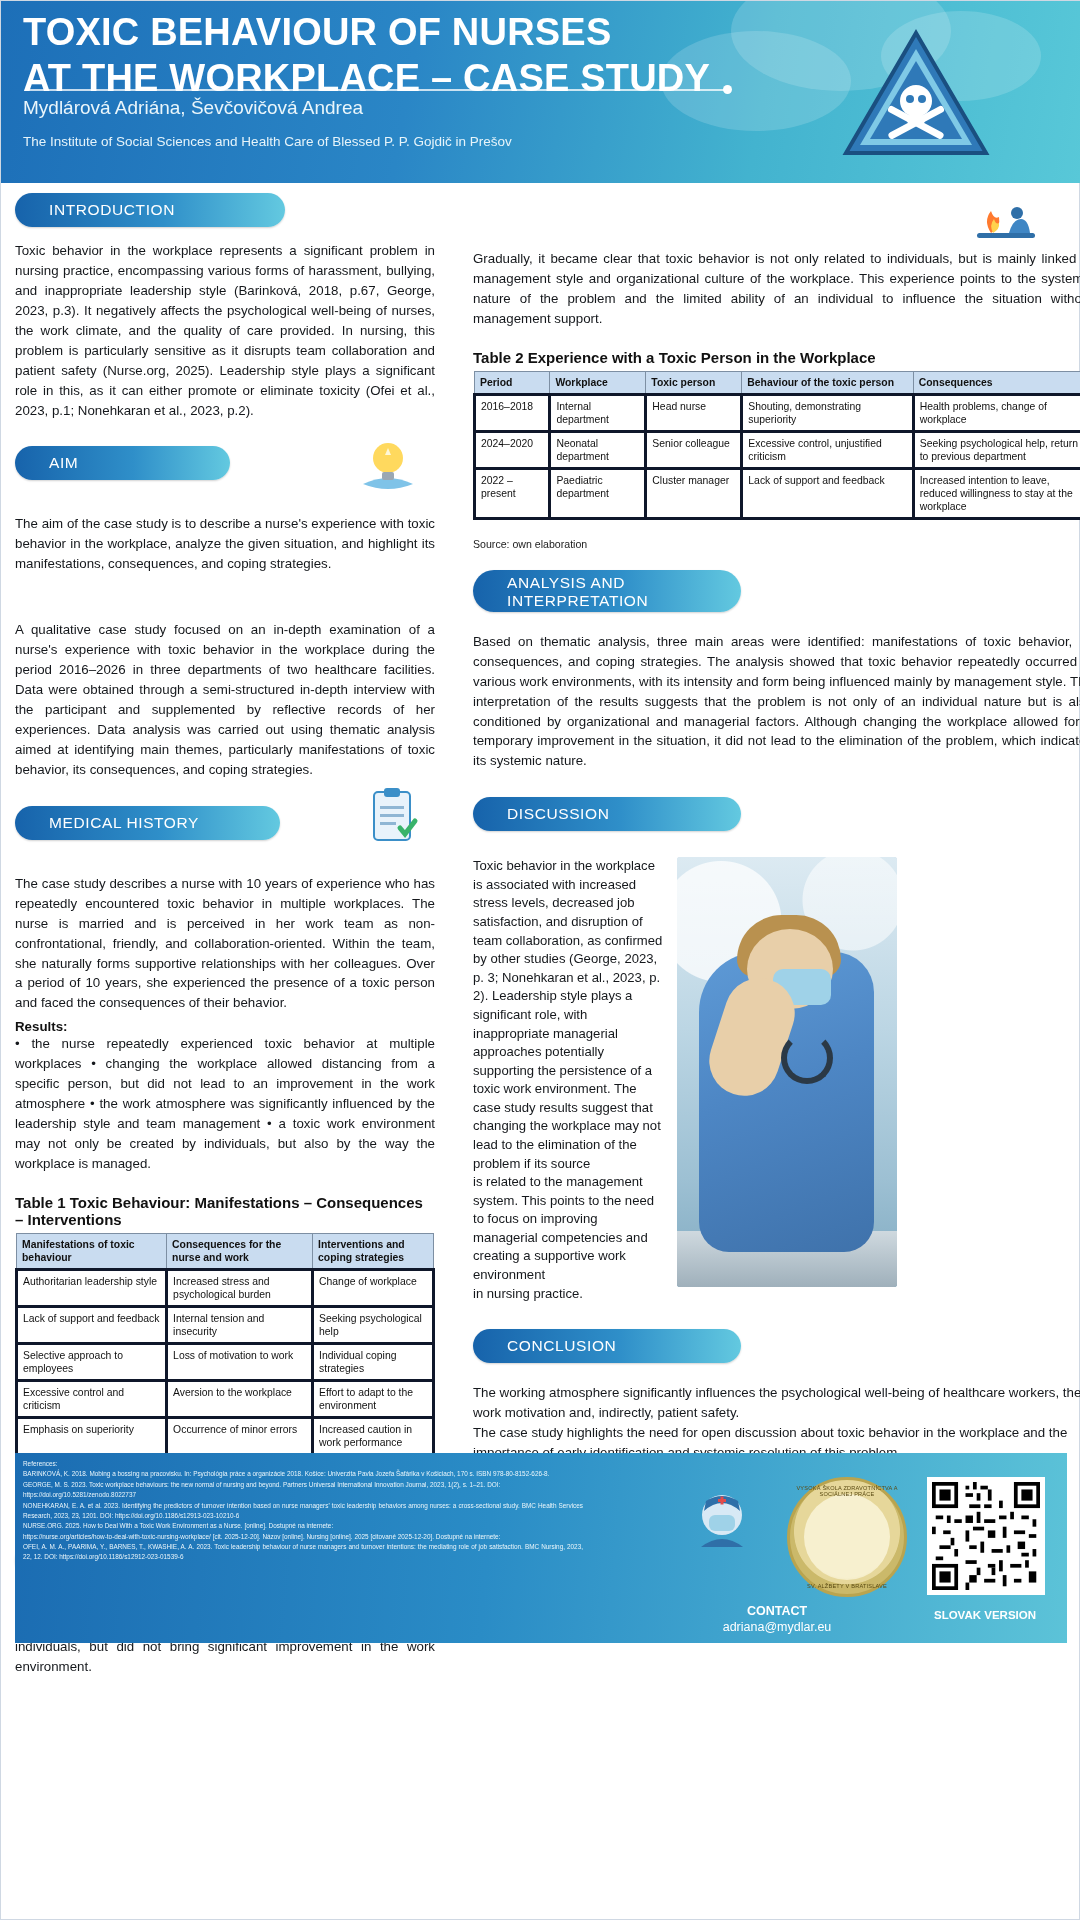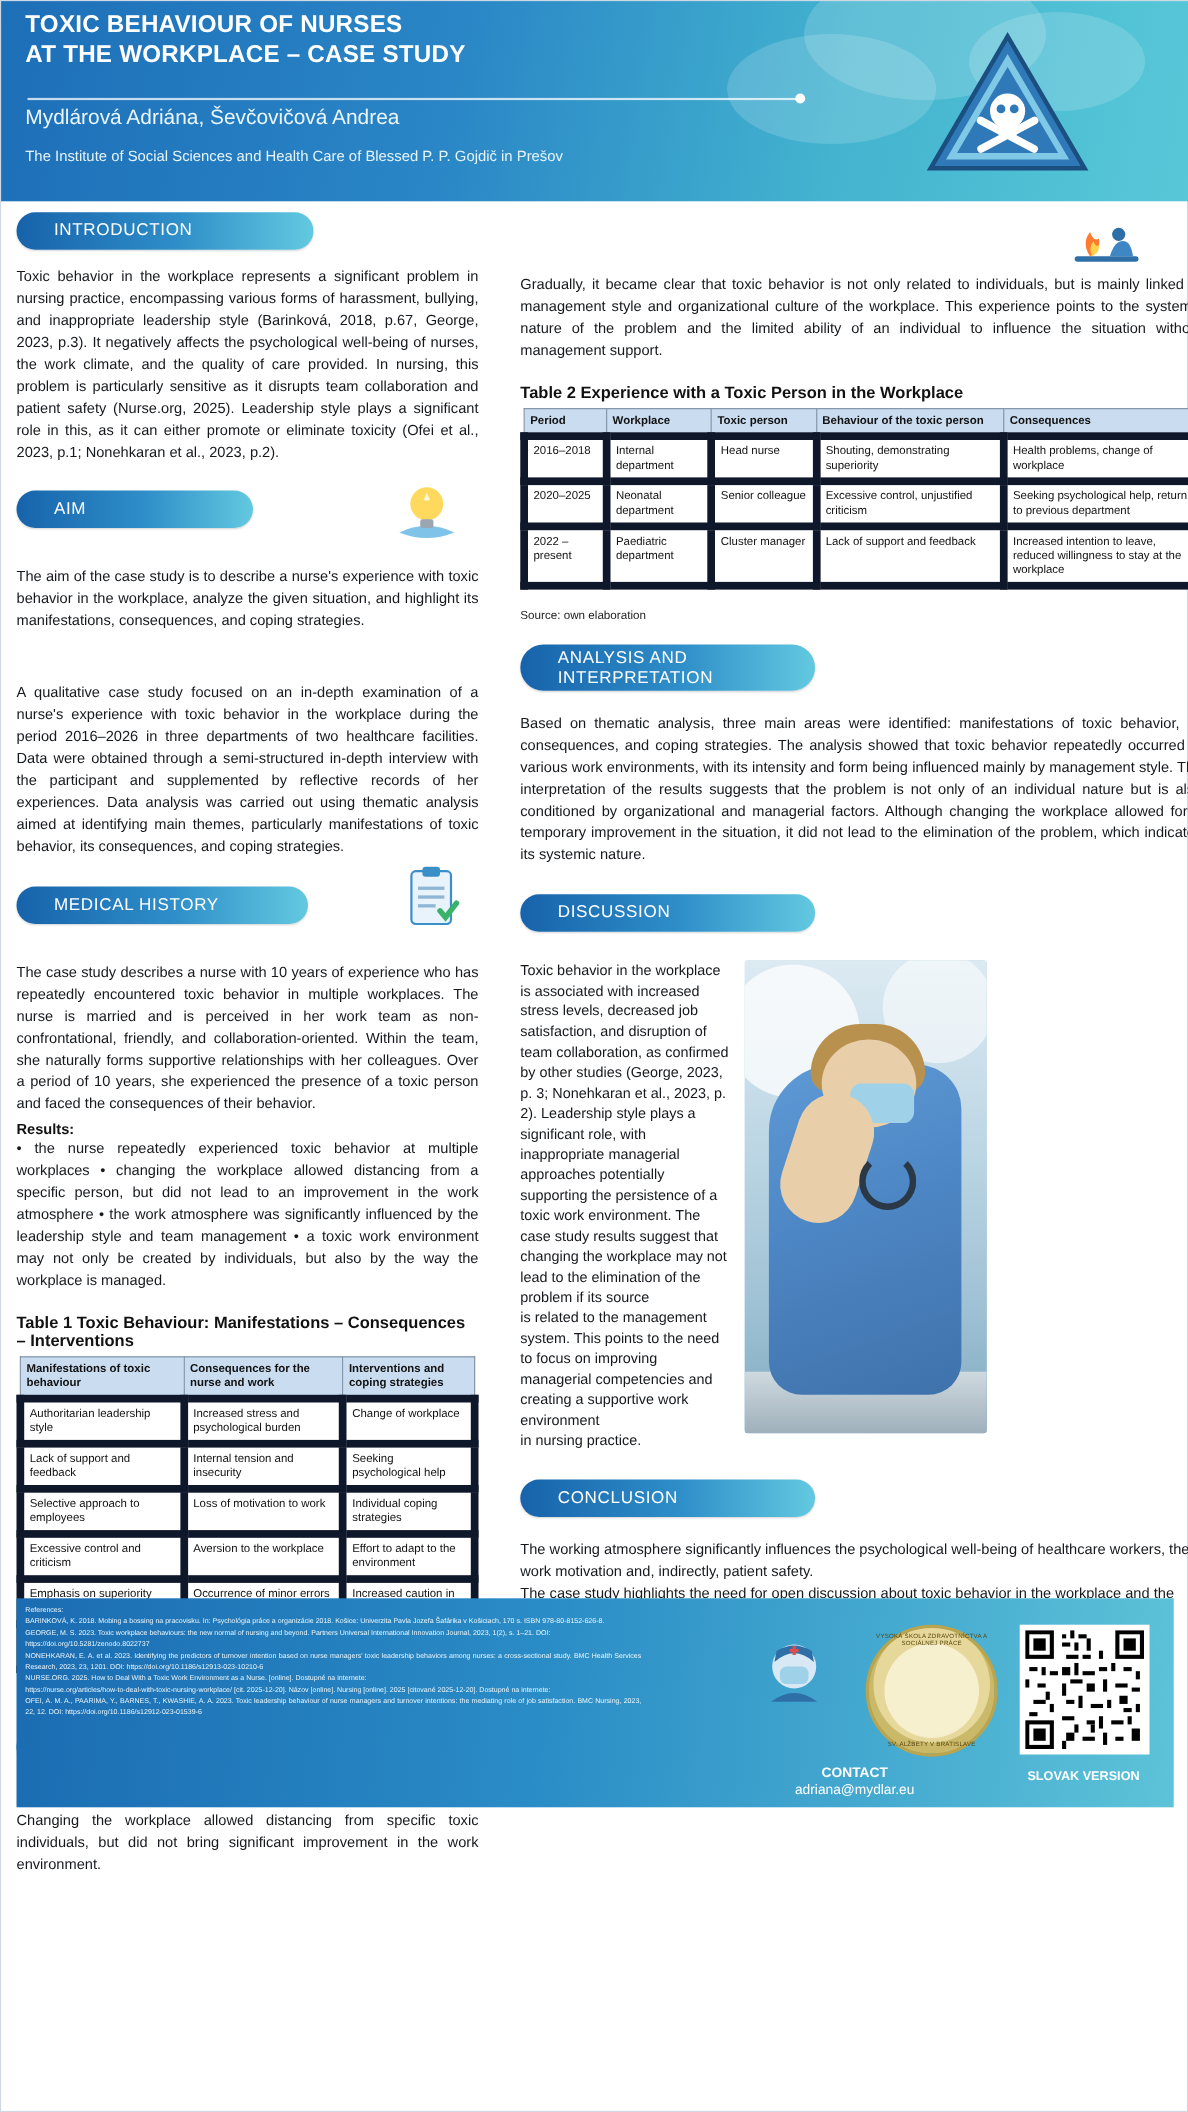--- a/index.html
+++ b/index.html
@@ -26,21 +26,21 @@
   }
   .header .cloud {
     position:absolute; border-radius:50%;
     background:rgba(255,255,255,0.16);
   }
   .c1 { width:220px; height:120px; right:130px; top:-30px; }
   .c2 { width:160px; height:90px; right:40px; top:10px; }
   .c3 { width:190px; height:100px; right:230px; top:30px; }
   .title {
     position:absolute; left:22px; top:8px; width:700px;
-    color:#ffffff; font-weight:bold; font-size:22px; line-height:1.22;
+    color:#ffffff; font-weight:bold; font-size:38px; line-height:1.22;
     letter-spacing:0.2px;
   }
   .title-underline {
     position:absolute; left:24px; top:88px; width:700px; height:2px;
     background:rgba(255,255,255,.75);
   }
   .title-dot {
     position:absolute; left:722px; top:84px; width:9px; height:9px; border-radius:50%;
     background:#ffffff;
   }
@@ -85,21 +85,21 @@
   .tbl-caption { font-size:15px; font-weight:bold; margin:0 0 5px 0; color:#111; }
   table.data {
     border-collapse:collapse; width:100%;
     font-size:10.4px; line-height:1.25;
   }
   table.data th {
     background:#c9dcf0; border:1px solid #7d8fa3; text-align:left;
     padding:4px 5px; font-weight:bold; vertical-align:top;
   }
   table.data td {
-    border:7px solid #0f172a; padding:4px 5px; vertical-align:top; background:#fff;
+    border:3px solid #0f172a; padding:4px 5px; vertical-align:top; background:#fff;
   }
   .src { font-size:10.6px; margin-top:18px; color:#222; }
 
   .results-label { font-weight:bold; font-size:13.3px; margin:6px 0 0 0; }
 
   
   .ill { position:absolute; }
 
   
   .disc-wrap { display:flex; gap:14px; align-items:flex-start; }
@@ -347,21 +347,21 @@
       </thead>
       <tbody>
         <tr>
           <td>2016–2018</td>
           <td>Internal department</td>
           <td>Head nurse</td>
           <td>Shouting, demonstrating superiority</td>
           <td>Health problems, change of workplace</td>
         </tr>
         <tr>
-          <td>2020–2025</td>
+          <td>2024–2020</td>
           <td>Neonatal department</td>
           <td>Senior colleague</td>
           <td>Excessive control, unjustified criticism</td>
           <td>Seeking psychological help, return to previous department</td>
         </tr>
         <tr>
           <td style="height:34px">2022 – present</td>
           <td>Paediatric department</td>
           <td>Cluster manager</td>
           <td>Lack of support and feedback</td>

